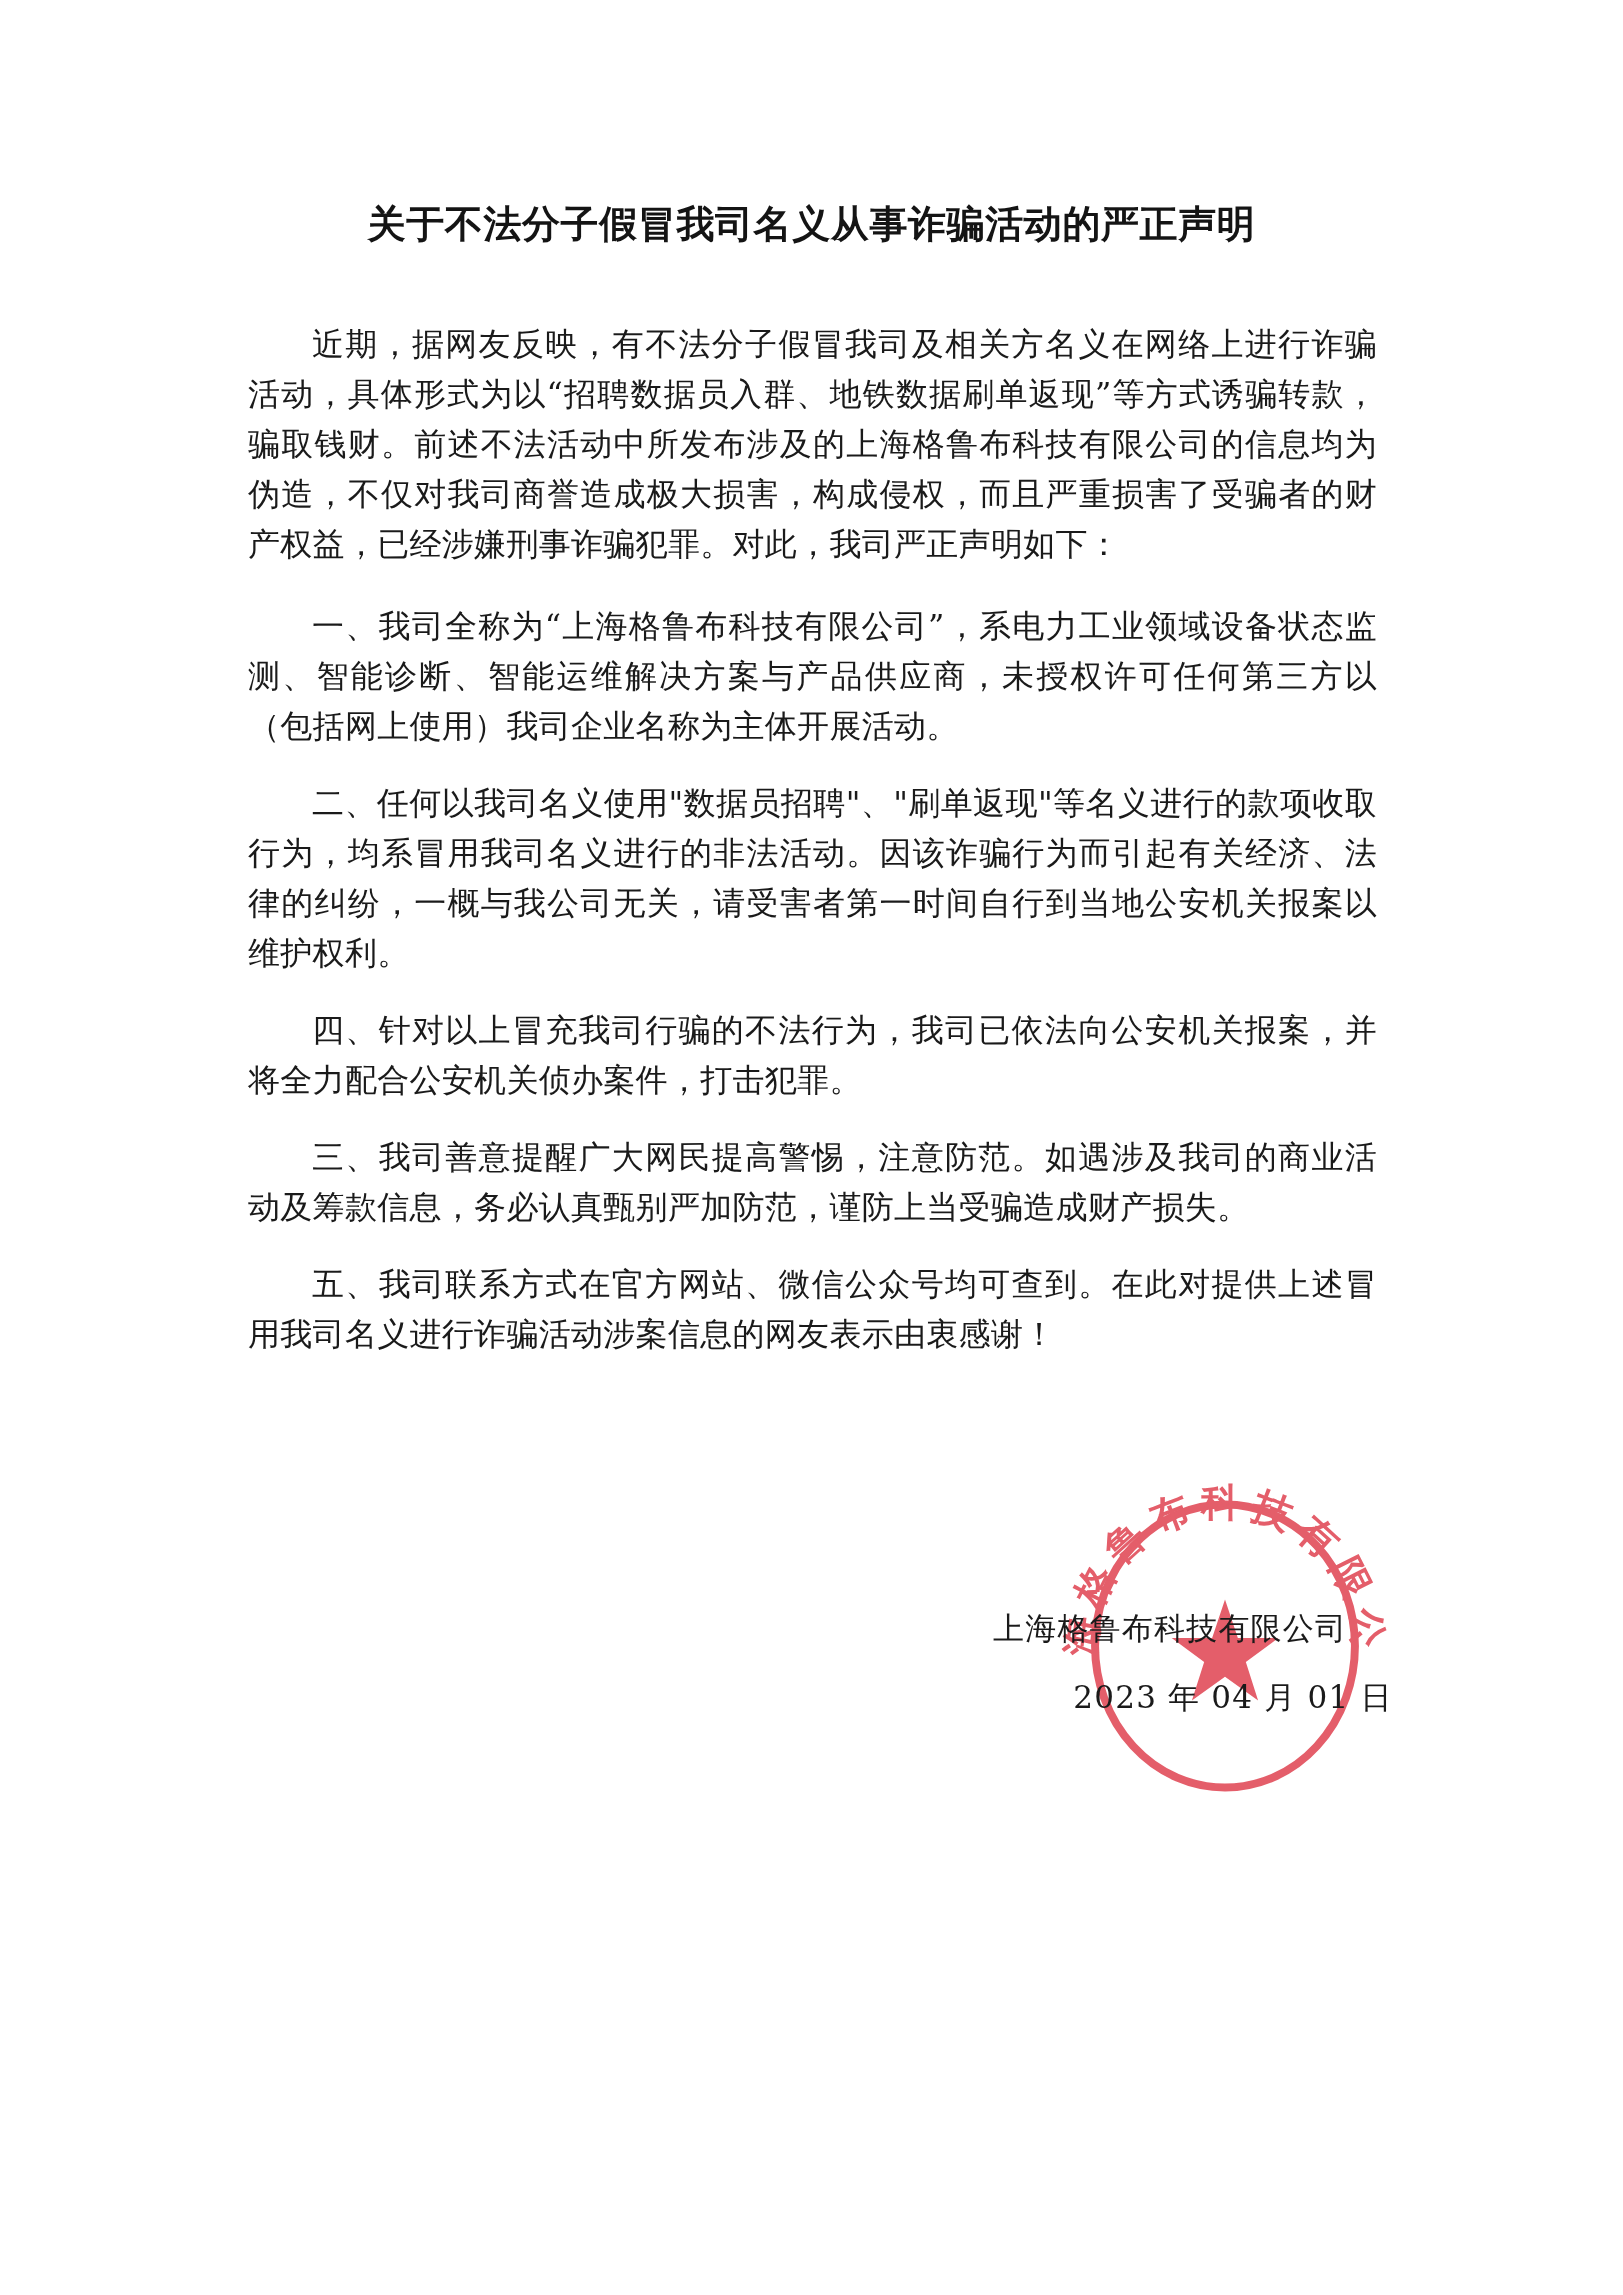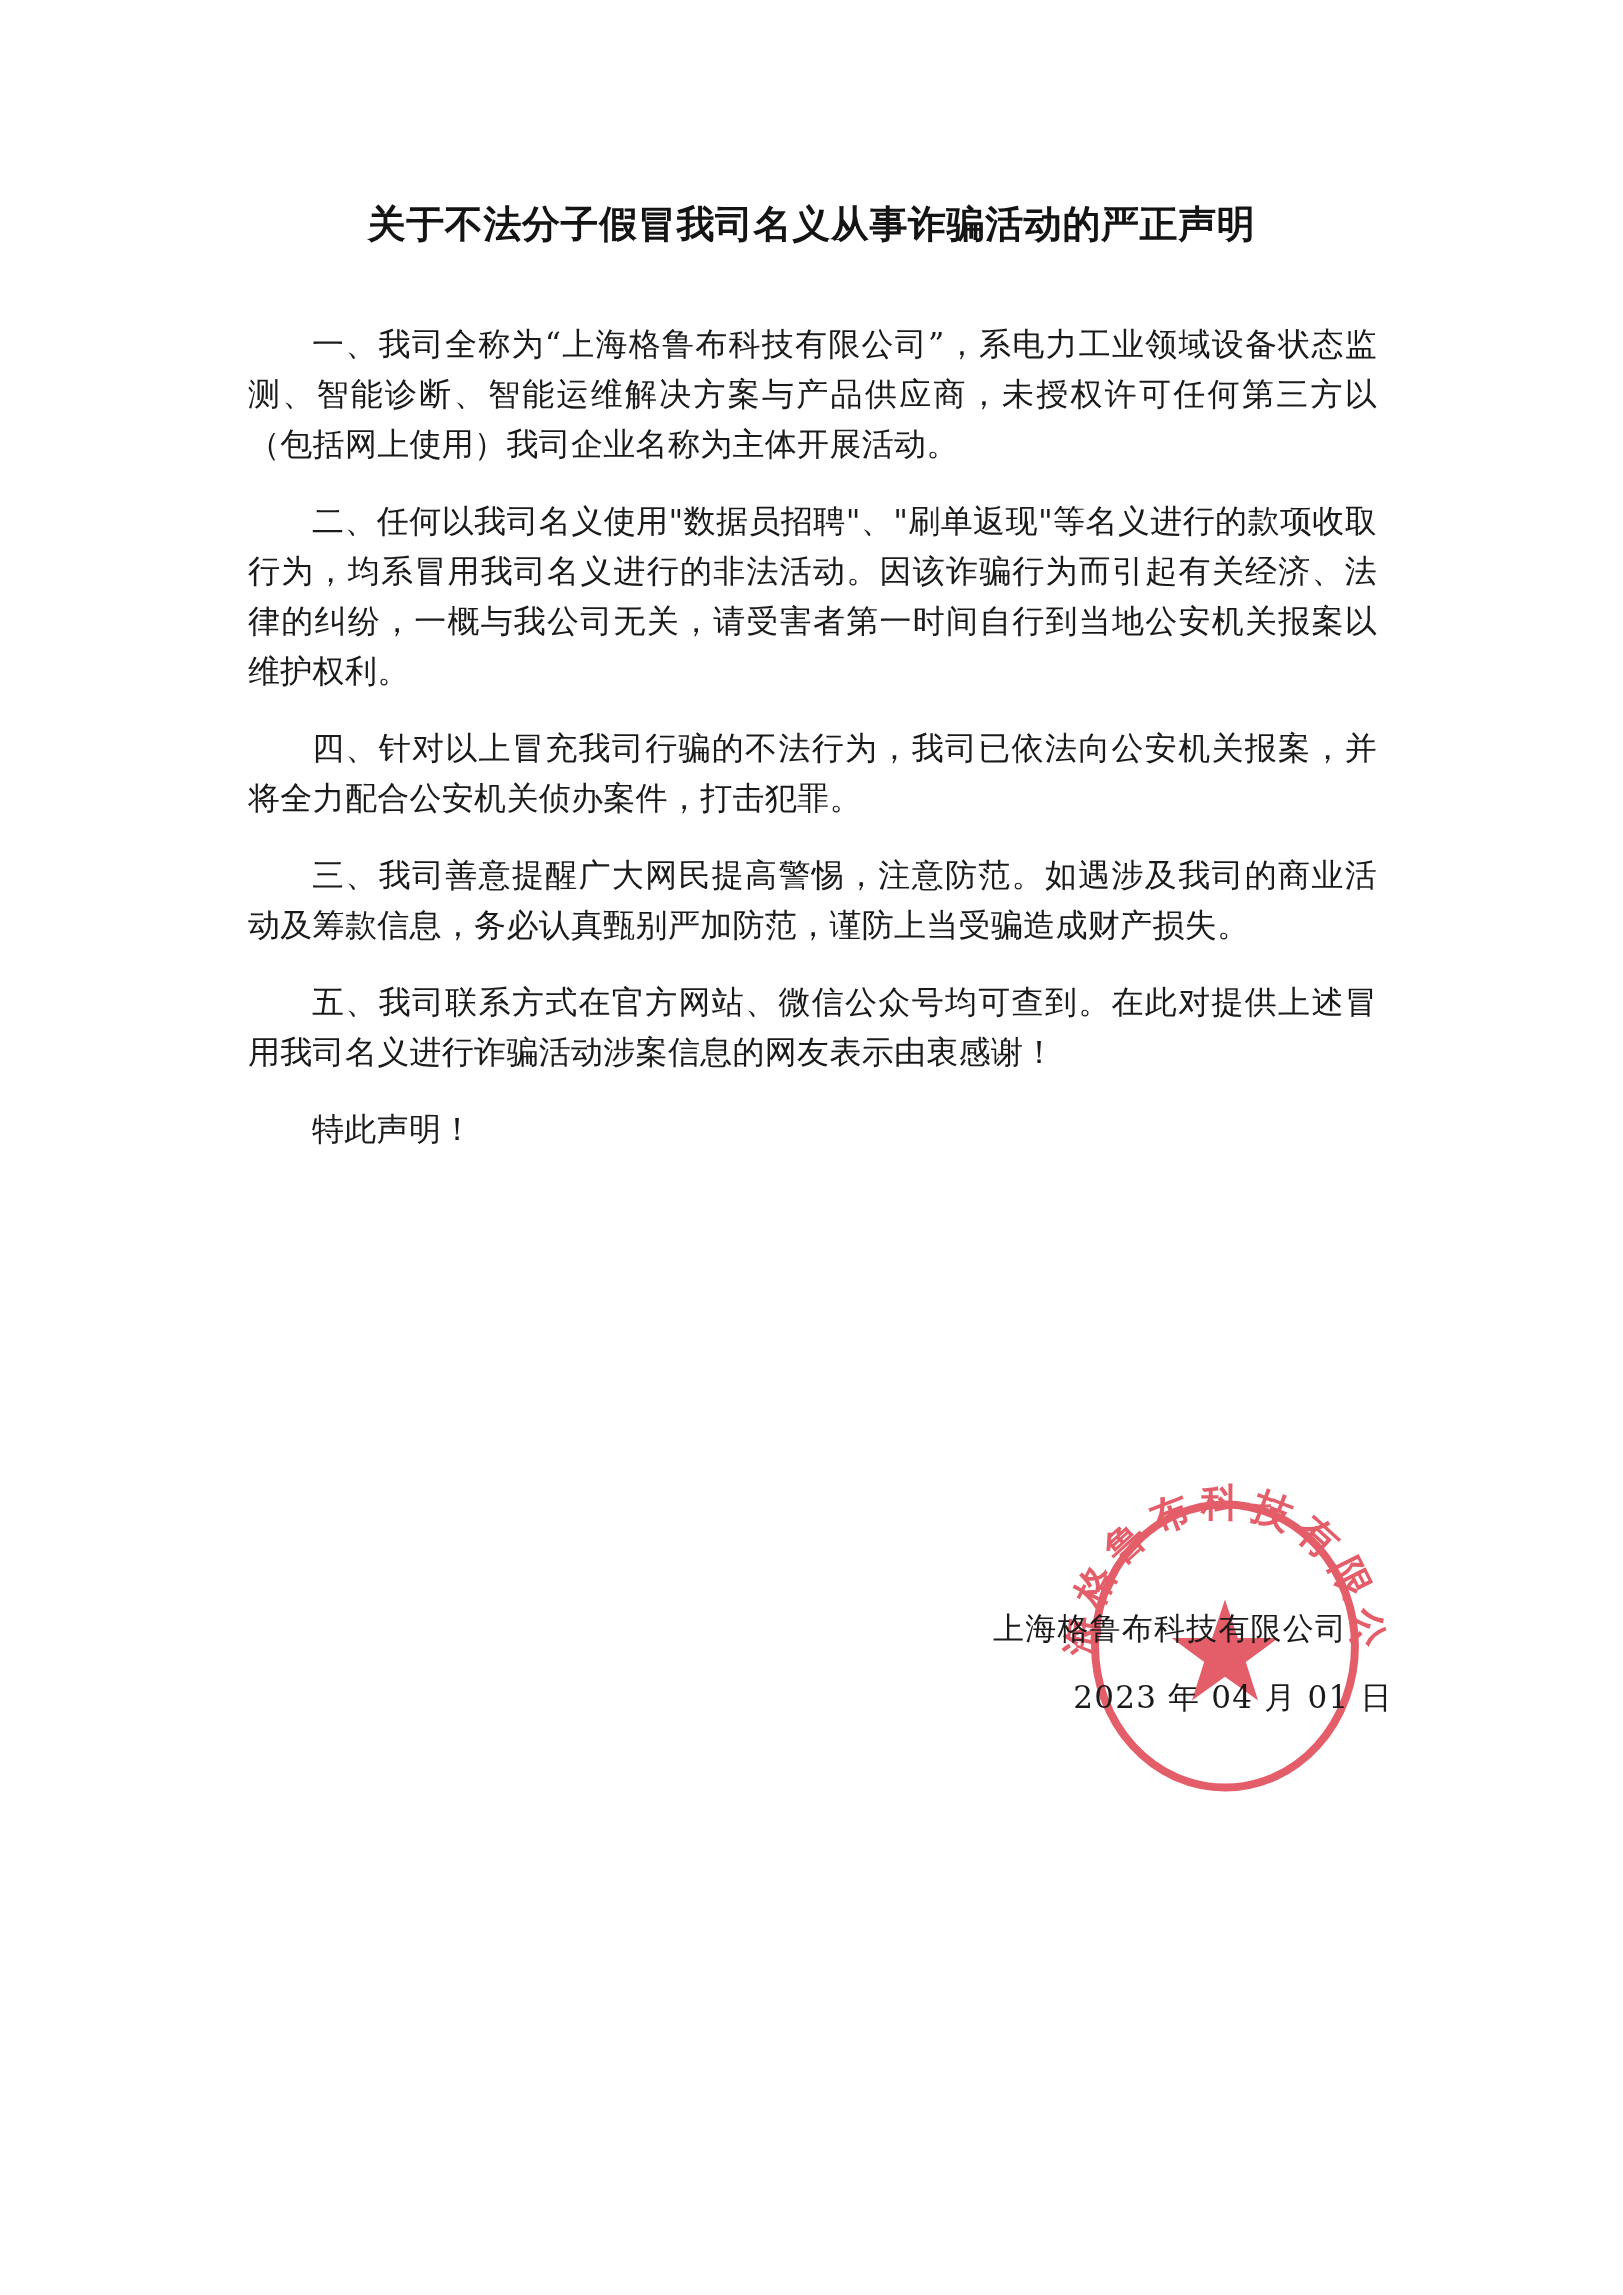--- a/index.html
+++ b/index.html
@@ -119,26 +119,26 @@
   }
 </style>
 </head>
 <body>
 
 <div class="page">
 
   <div class="doc-title">关于不法分子假冒我司名义从事诈骗活动的严正声明</div>
 
   <div class="body-block">
+    <p class="para indent gap-xl">近期，据网友反映，有不法分子假冒我司及相关方名义在网络上进行诈骗活动，具体形式为以“招聘数据员入群、地铁数据刷单返现”等方式诱骗转款，骗取钱财。前述不法活动中所发布涉及的上海格鲁布科技有限公司的信息均为伪造，不仅对我司商誉造成极大损害，构成侵权，而且严重损害了受骗者的财产权益，已经涉嫌刑事诈骗犯罪。对此，我司严正声明如下：</p>
     <p class="para indent gap-lg">一、我司全称为“上海格鲁布科技有限公司”，系电力工业领域设备状态监测、智能诊断、智能运维解决方案与产品供应商，未授权许可任何第三方以（包括网上使用）我司企业名称为主体开展活动。</p>
     <p class="para indent gap-lg">二、任何以我司名义使用"数据员招聘"、"刷单返现"等名义进行的款项收取行为，均系冒用我司名义进行的非法活动。因该诈骗行为而引起有关经济、法律的纠纷，一概与我公司无关，请受害者第一时间自行到当地公安机关报案以维护权利。</p>
     <p class="para indent gap-lg">四、针对以上冒充我司行骗的不法行为，我司已依法向公安机关报案，并将全力配合公安机关侦办案件，打击犯罪。</p>
     <p class="para indent gap-lg">三、我司善意提醒广大网民提高警惕，注意防范。如遇涉及我司的商业活动及筹款信息，务必认真甄别严加防范，谨防上当受骗造成财产损失。</p>
     <p class="para indent gap-lg">五、我司联系方式在官方网站、微信公众号均可查到。在此对提供上述冒用我司名义进行诈骗活动涉案信息的网友表示由衷感谢！</p>
-    <p class="para indent">特此声明！</p>
   </div>
 
   <div class="seal">
     <svg viewBox="0 0 558 558" xmlns="http://www.w3.org/2000/svg" aria-hidden="true">
       <defs>
         <path id="sealArcPath" d="M 67 279 A 212 212 0 0 1 491 279"></path>
         <path id="sealBottomPath" d="M 139 279 A 140 140 0 0 0 419 279"></path>
       </defs>
       <ellipse class="seal-ring" cx="279" cy="279" rx="212" ry="231"></ellipse>
       <text class="seal-arc-text">

